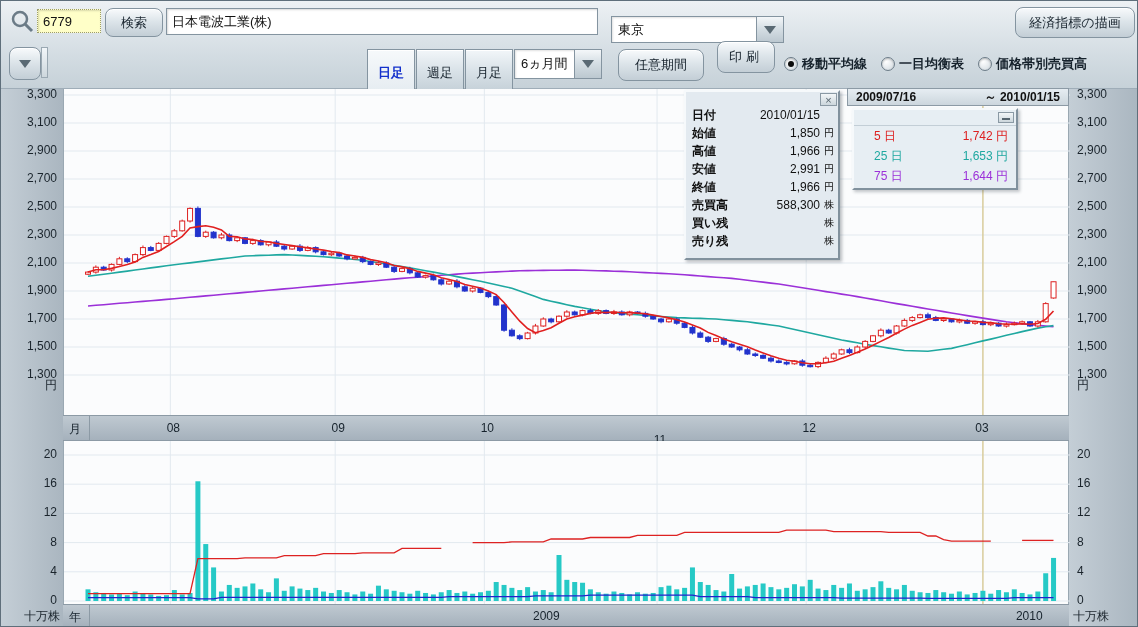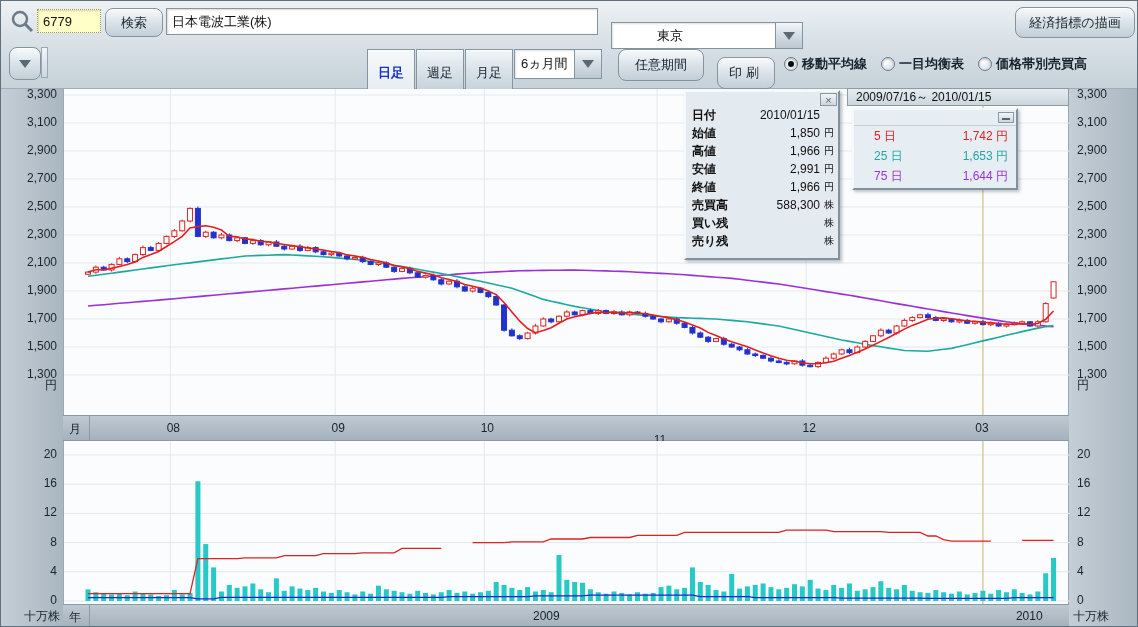--- a/index.html
+++ b/index.html
@@ -33,21 +33,21 @@
   #infoBox{position:absolute;left:683px;top:89px;width:156px;height:170px;background:#e3eaf0;
     border-top:2px solid #f6f9fb;border-left:2px solid #f6f9fb;border-right:2px solid #81919d;border-bottom:2px solid #81919d;
     box-shadow:2px 2px 3px rgba(60,70,80,.35);box-sizing:border-box;font-size:12px;color:#111;}
   #infoTitle{height:13px;display:flex;justify-content:flex-end;align-items:center;padding:1px 1px 0 0;}
   #infoClose{width:17px;height:13px;background:linear-gradient(#f2f6f8,#ccd6dc);border:1px solid #8a99a4;display:flex;align-items:center;justify-content:center;font-size:11px;color:#55646e;box-sizing:border-box;}
   .inforow{display:flex;height:18px;align-items:center;padding:0 4px 0 6px;}
   .inforow .lbl{font-weight:bold;}
   .inforow .val{margin-left:auto;}
   .inforow .sfx{width:14px;text-align:right;font-size:10px;}
   #dateRange{position:absolute;left:846px;top:87px;width:222px;height:18px;background:linear-gradient(#e6edf2,#ccd6dd);
-    border:1px solid #8c9aa5;box-sizing:border-box;display:flex;align-items:center;font-size:12px;color:#111;padding:0 8px;}
+    border:1px solid #8c9aa5;box-sizing:border-box;display:flex;align-items:center;font-size:12px;color:#111;padding:0 8px;justify-content:space-between;font-weight:bold;}
   #legendBox{position:absolute;left:851px;top:107px;width:166px;height:82px;background:#e7eef3;
     border-top:2px solid #f6f9fb;border-left:2px solid #f6f9fb;border-right:2px solid #81919d;border-bottom:2px solid #81919d;
     box-shadow:2px 2px 3px rgba(60,70,80,.3);box-sizing:border-box;font-size:12px;}
   #legendHead{height:15px;display:flex;justify-content:flex-end;align-items:center;padding-right:2px;border-bottom:1px solid #c3ced6;}
   #legendMin{width:16px;height:11px;background:linear-gradient(#f2f6f8,#ccd6dc);border:1px solid #8a99a4;box-sizing:border-box;display:flex;align-items:flex-end;justify-content:center;}
   #legendMin::after{content:"";width:8px;border-top:2px solid #55646e;margin-bottom:2px;}
   .legrow{display:flex;height:20px;align-items:center;padding:0 8px 0 20px;}
   .legrow .lv{margin-left:auto;}
   svg{position:absolute;left:0;top:0;}
   .mag{position:absolute;left:8px;top:7px;}
@@ -58,21 +58,21 @@
 <div id="window">
 
   <div class="hdr">
     <svg class="mag" width="26" height="26">
       <circle cx="11" cy="11" r="7" fill="none" stroke="#6b7b87" stroke-width="2.5"></circle>
       <line x1="16" y1="16" x2="23" y2="23" stroke="#6b7b87" stroke-width="3"></line>
     </svg>
     <div class="input" style="left:36px;top:8px;width:64px;height:24px;background:#ffffc8;border:1px dotted #9a9a70;">6779</div>
     <div class="btn" style="left:104px;top:7px;width:56px;height:27px;">検索</div>
     <div class="input" style="left:165px;top:7px;width:432px;height:27px;">日本電波工業(株)</div>
-    <div class="combo" style="left:610px;top:21px;width:192px;height:27px;padding-left:39px;">
+    <div class="combo" style="left:610px;top:15px;width:173px;height:27px;">
       <div class="val">東京</div>
       <div class="dropbtn">
           <div class="tri"></div>
         </div>
     </div>
     <div class="btn" style="left:1014px;top:6px;width:118px;height:29px;">経済指標の描画</div>
 
     <div class="btn" style="left:8px;top:46px;width:30px;height:31px;">
         <div class="tri"></div>
       </div>
@@ -84,21 +84,21 @@
         <div style="left: 464px;" class="tab">月足</div>
       </div>
 
     <div class="combo" style="left:513px;top:48px;width:88px;height:30px;">
       <div class="val">6ヵ月間</div>
       <div class="dropbtn">
           <div class="tri"></div>
         </div>
     </div>
     <div class="btn" style="left:617px;top:48px;width:84px;height:30px;">任意期間</div>
-    <div class="btn" style="left:716px;top:56px;width:56px;height:30px;letter-spacing:4px;">印刷</div>
+    <div class="btn" style="left:716px;top:40px;width:56px;height:30px;letter-spacing:4px;">印刷</div>
     <div class="radiorow">
         <div class="radioitem">
           <div class="radio sel"></div>
           <span>移動平均線</span>
         </div>
         <div class="radioitem">
           <div class="radio"></div>
           <span>一目均衡表</span>
         </div>
         <div class="radioitem">

